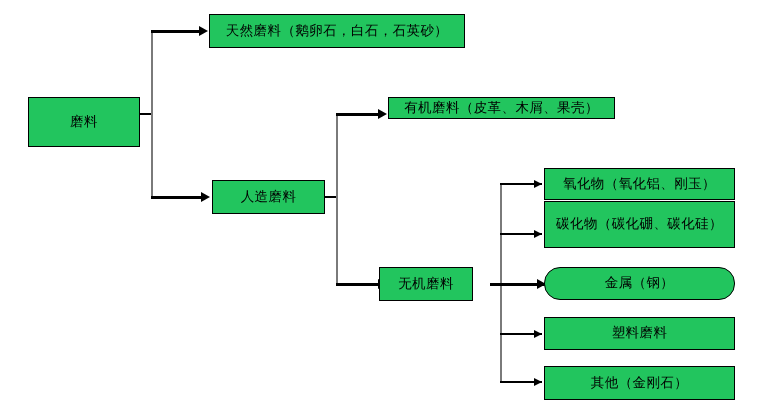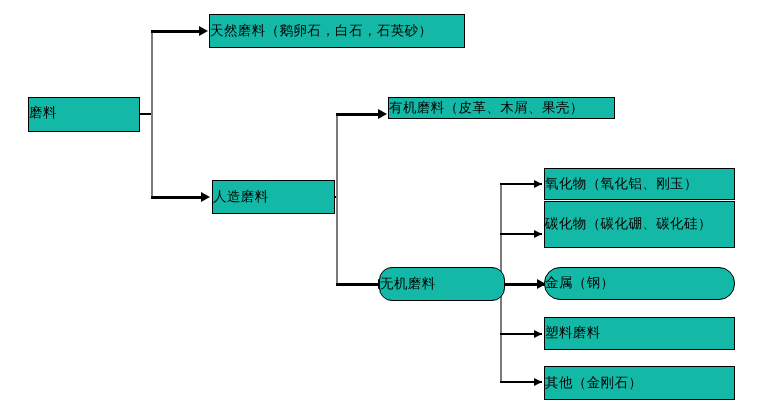--- a/index.html
+++ b/index.html
@@ -15,23 +15,24 @@
     position: relative;
     width: 764px;
     height: 412px;
     background: #ffffff;
     overflow: hidden;
   }
   .node {
     position: absolute;
     box-sizing: border-box;
     border: 1.6px solid #000000;
-    background: #14b8a6;
+    background: #22c55e;
     display: flex;
     align-items: center;
+    justify-content: center;
     color: #000000;
     font-size: 13.5px;
     line-height: 1.1;
     letter-spacing: 0.4px;
     white-space: nowrap;
     z-index: 3;
   }
   .node-label {
     display: block;
   }
@@ -106,37 +107,37 @@
 
   <div class="conn arrow-line thin" style="left:500px; top:233px; width:42px;"></div>
   <div class="arrow-head small" style="left:534px; top:230px;"></div>
 
   <div class="conn arrow-line thin" style="left:500px; top:333px; width:42px;"></div>
   <div class="arrow-head small" style="left:534px; top:330px;"></div>
 
   <div class="conn arrow-line thin" style="left:500px; top:381px; width:42px;"></div>
   <div class="arrow-head small" style="left:534px; top:378px;"></div>
 
-  <div class="node" style="left:28px; top:97px; width:112px; height:35px;font-family:Liberation Mono, monospace;">
+  <div class="node" style="left:28px; top:97px; width:112px; height:50px;">
     <span class="node-label">磨料</span>
   </div>
 
   <div class="node" style="left:209px; top:14px; width:256px; height:34px;">
     <span class="node-label">天然磨料（鹅卵石，白石，石英砂）</span>
   </div>
 
-  <div class="node" style="left:212px; top:180px; width:123px; height:34px;">
+  <div class="node" style="left:212px; top:180px; width:113px; height:34px;">
     <span class="node-label">人造磨料</span>
   </div>
 
   <div class="node" style="left:388px; top:97px; width:227px; height:22px;">
     <span class="node-label">有机磨料（皮革、木屑、果壳）</span>
   </div>
 
-  <div class="node" style="left:379px; top:267px; width:126px; height:34px;border-radius:13px;">
+  <div class="node" style="left:379px; top:267px; width:94px; height:34px;">
     <span class="node-label">无机磨料</span>
   </div>
 
   <div class="node" style="left:544px; top:168px; width:191px; height:32px;">
     <span class="node-label">氧化物（氧化铝、刚玉）</span>
   </div>
 
   <div class="node" style="left:544px; top:201px; width:191px; height:47px;">
     <span class="node-label">碳化物（碳化硼、碳化硅）</span>
   </div>

